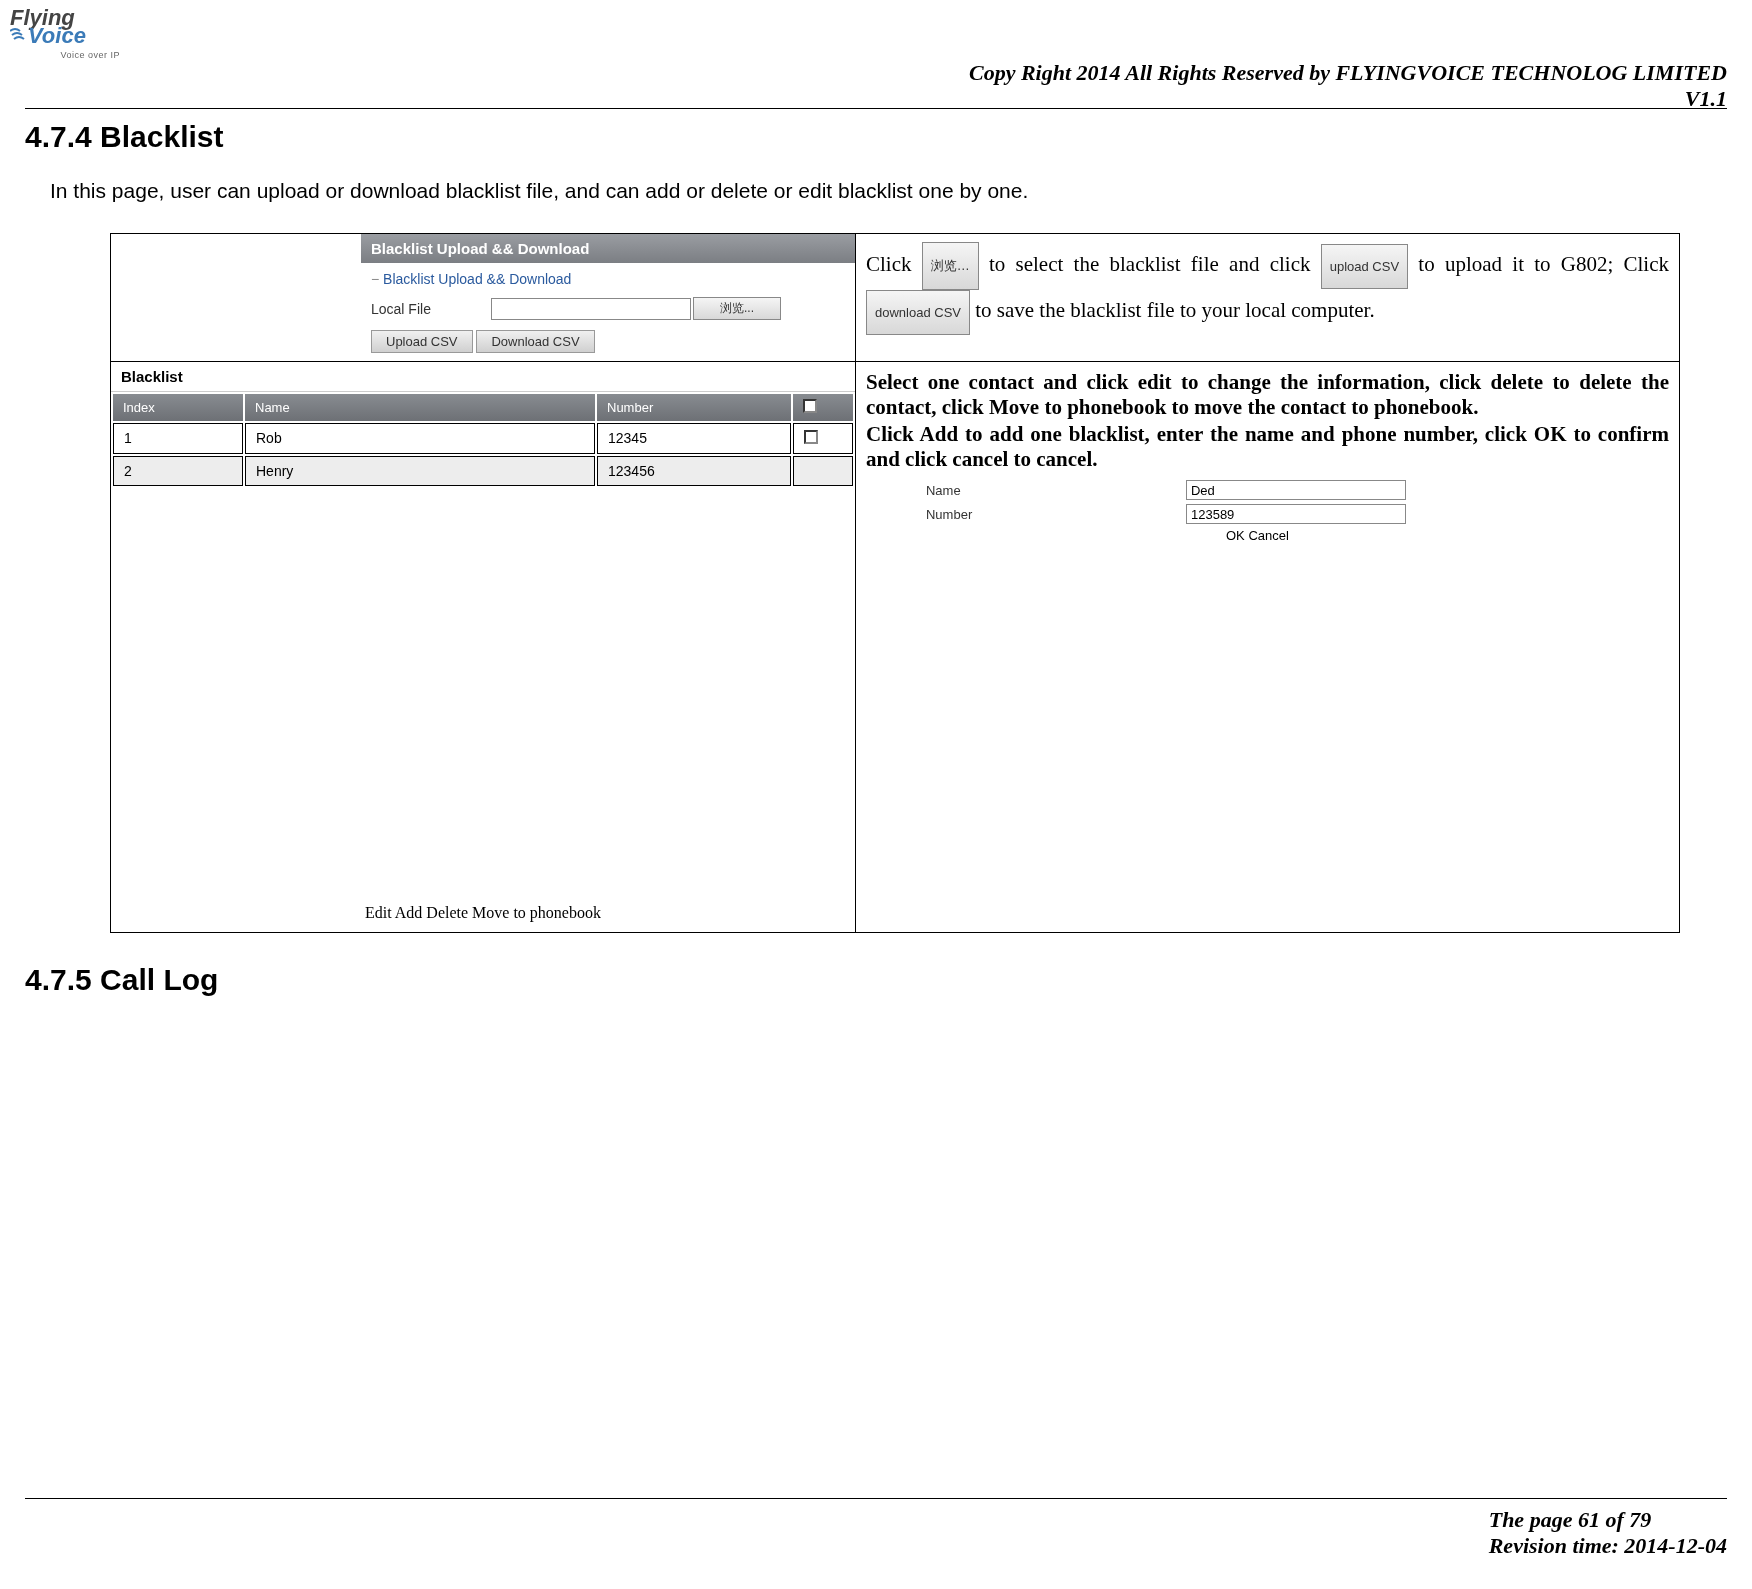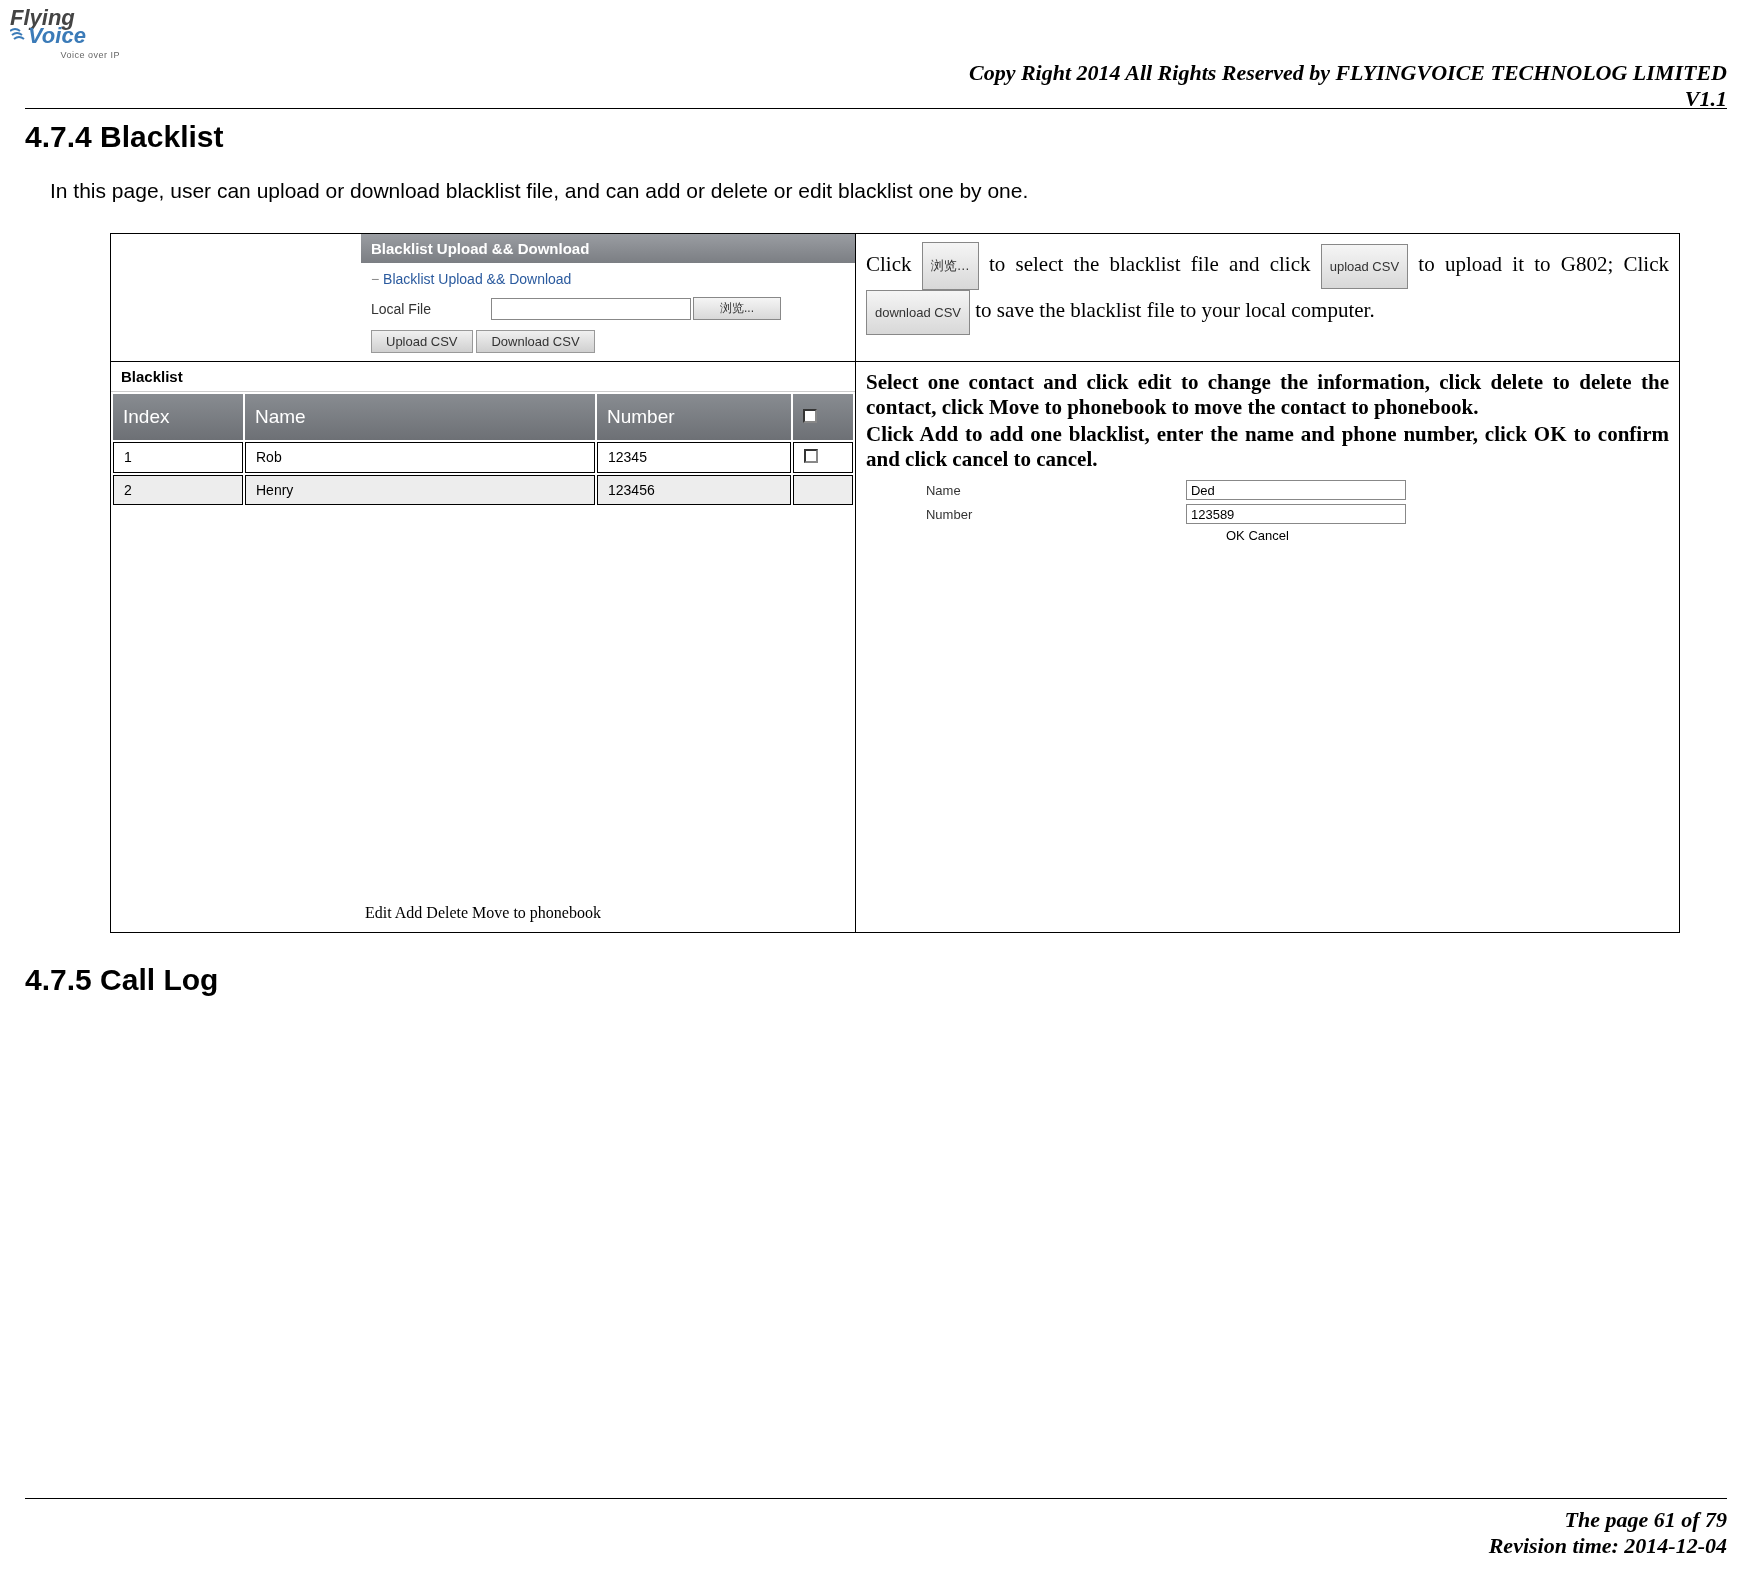--- a/index.html
+++ b/index.html
@@ -102,39 +102,38 @@
       font-size: 13px;
       padding: 14px 8px;
       font-family: Arial, sans-serif;
       color: #333;
       vertical-align: middle;
     }
 
     
     .bl-title { font-family: Arial, sans-serif; font-weight: bold; font-size: 15px; padding: 6px 10px; background: #fff; border-bottom: 1px solid #ccc; }
     .bl-grid { width: 100%; font-family: Arial, sans-serif; font-size: 14px; }
-    .bl-grid th { background: linear-gradient(#888c91, #6d7075); color: #fff; text-align: left; font-weight: normal; padding: 12px 10px; font-size: 19px; }
+    .bl-grid th { background: linear-gradient(#888c91, #6d7075); color: #fff; text-align: left; font-weight: normal; padding: 5px 10px; font-size: 13px; }
     .bl-grid td { padding: 6px 10px; }
     .bl-grid tr.alt { background: #ededed; }
     .checkbox-box { width: 14px; height: 14px; border: 2px inset #888; display: inline-block; background: #fff; }
     .panel2-wrap { position: relative; height: 570px; }
     .bl-footer { position: absolute; bottom: 10px; left: 0; right: 0; text-align: center; }
 
     .right-cell .desc-line { margin-bottom: 2px; font-weight: bold; }
     .mini-form { margin-top: 8px; font-family: Arial, sans-serif; font-size: 13px; margin-left: 60px; }
     .mini-form-row { display: flex; align-items: center; margin-bottom: 4px; }
     .mini-form-label { width: 260px; color: #333; }
     .mini-form-input { border: 1px solid #888; width: 220px; height: 20px; padding: 0 4px; font-size: 13px; background: #fff; }
     .mini-form-btns { text-align: left; margin-left: 300px; }
 
     .footer {
       position: absolute;
       bottom: 30px;
       right: 25px;
-      text-align: right;
       font-style: italic;
       font-weight: bold;
       font-size: 22px;
     }
     .sep-line { position: absolute; bottom: 90px; left: 25px; right: 25px; border-top: 1px solid #000; }
     .top-line { position: absolute; top: 108px; left: 25px; right: 25px; border-top: 1px solid #000; }
   </style>
 </head>
 <body>
 

